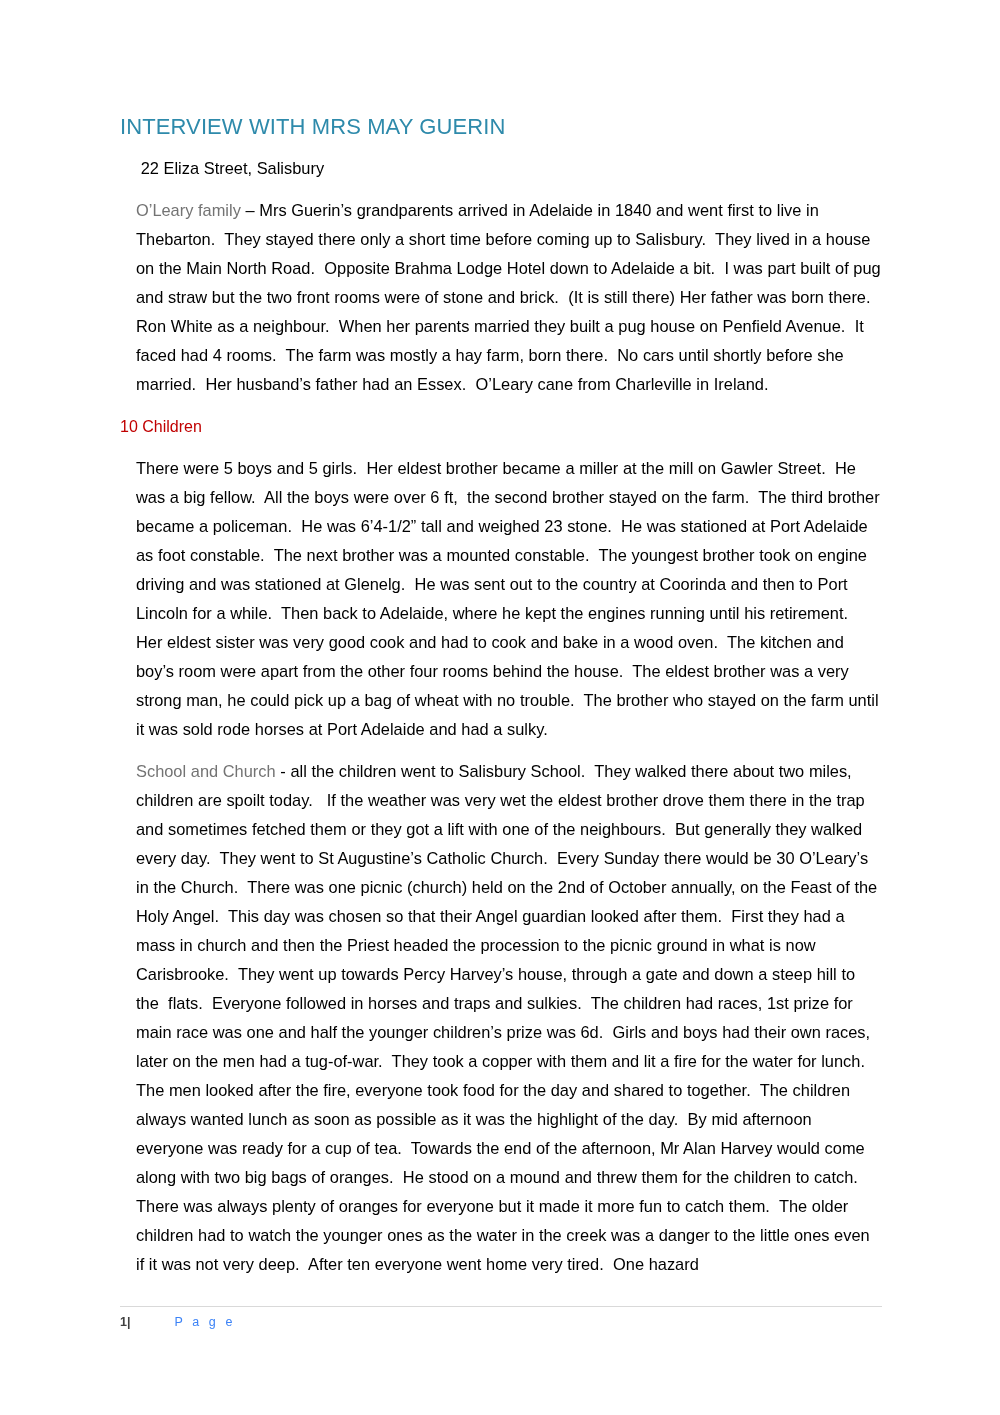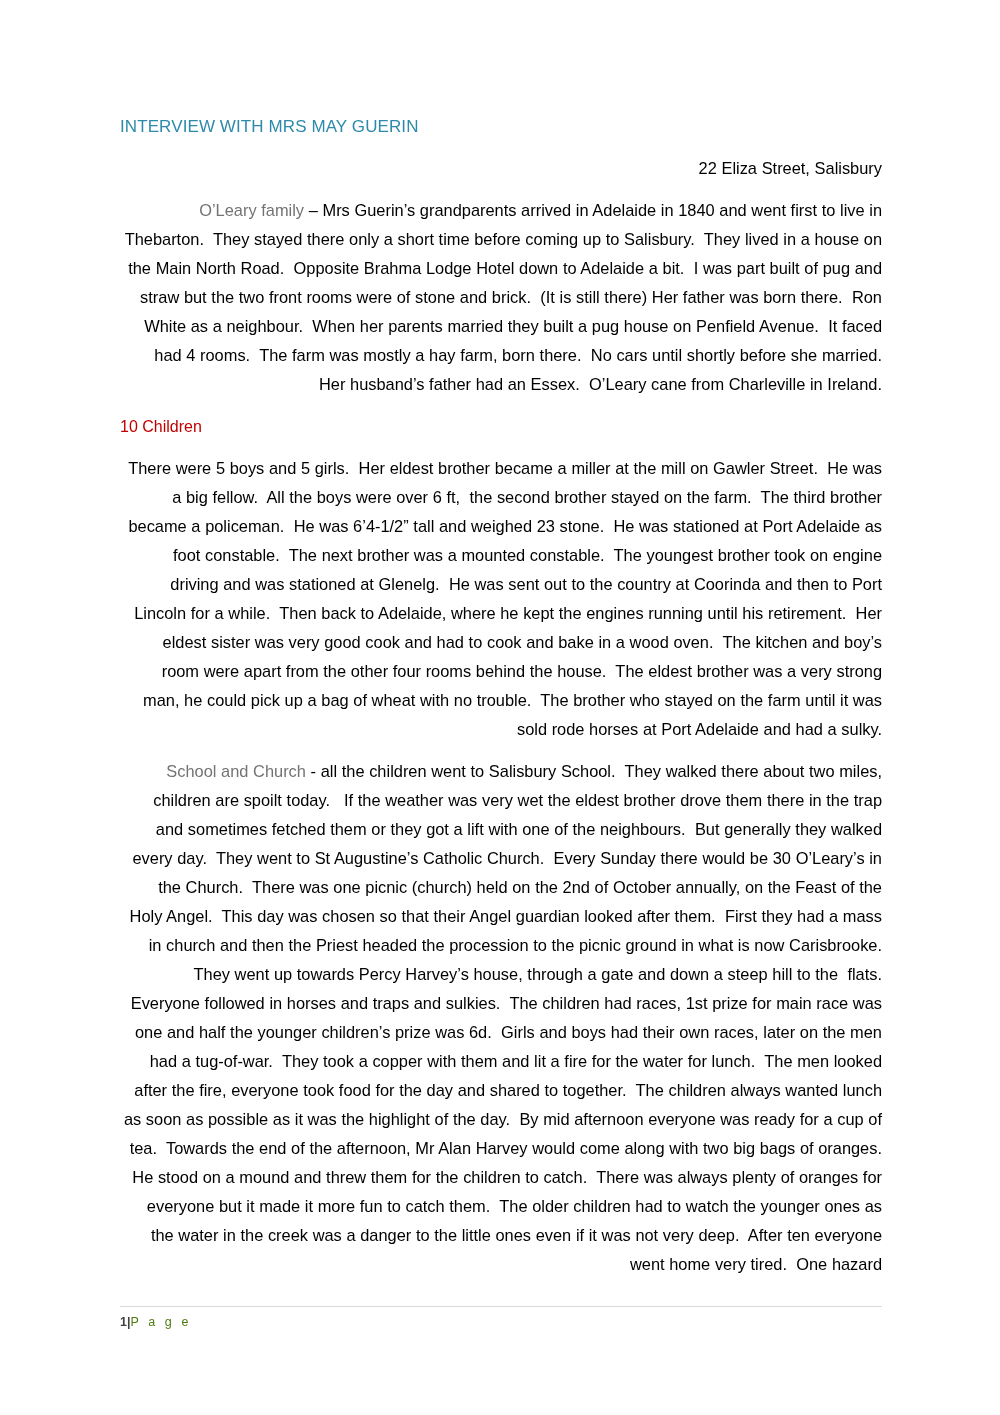--- a/index.html
+++ b/index.html
@@ -20,32 +20,32 @@
     box-sizing: border-box;
     overflow: hidden;
   }
   .page-body {
     position: absolute;
     left: 120px;
     top: 112px;
     width: 762px;
   }
   .doc-title {
-    font-size: 17px;
+    font-size: 22px;
     line-height: 29px;
     color: #2e8aab;
     letter-spacing: 0.1px;
     margin: 0 0 13px 0;
     white-space: pre-wrap;
   }
   p.para {
     font-size: 16.4px;
     line-height: 29px;
-    margin: 0 0 13px 3px;
-    text-align: right;
+    margin: 0 0 13px 16px;
+    text-align: left;
     white-space: pre-wrap;
     word-spacing: 0.1px;
   }
   .section-heading {
     font-size: 16px;
     line-height: 29px;
     color: #c00000;
     margin: 0 0 13px 0;
     white-space: pre-wrap;
   }
@@ -74,21 +74,22 @@
     font-weight: bold;
     color: #404040;
     letter-spacing: 0;
   }
   .footer-sep {
     color: #404040;
     font-weight: bold;
   }
   .footer-word {
     letter-spacing: 3.1px;
-    color: #4d7c0f;
+    color: #3b82f6;
+    padding-left: 44px;
   }
 </style>
 </head>
 <body>
 
 <div class="page">
 
   <div class="page-body">
 
     <div class="doc-title">INTERVIEW WITH MRS MAY GUERIN</div>

